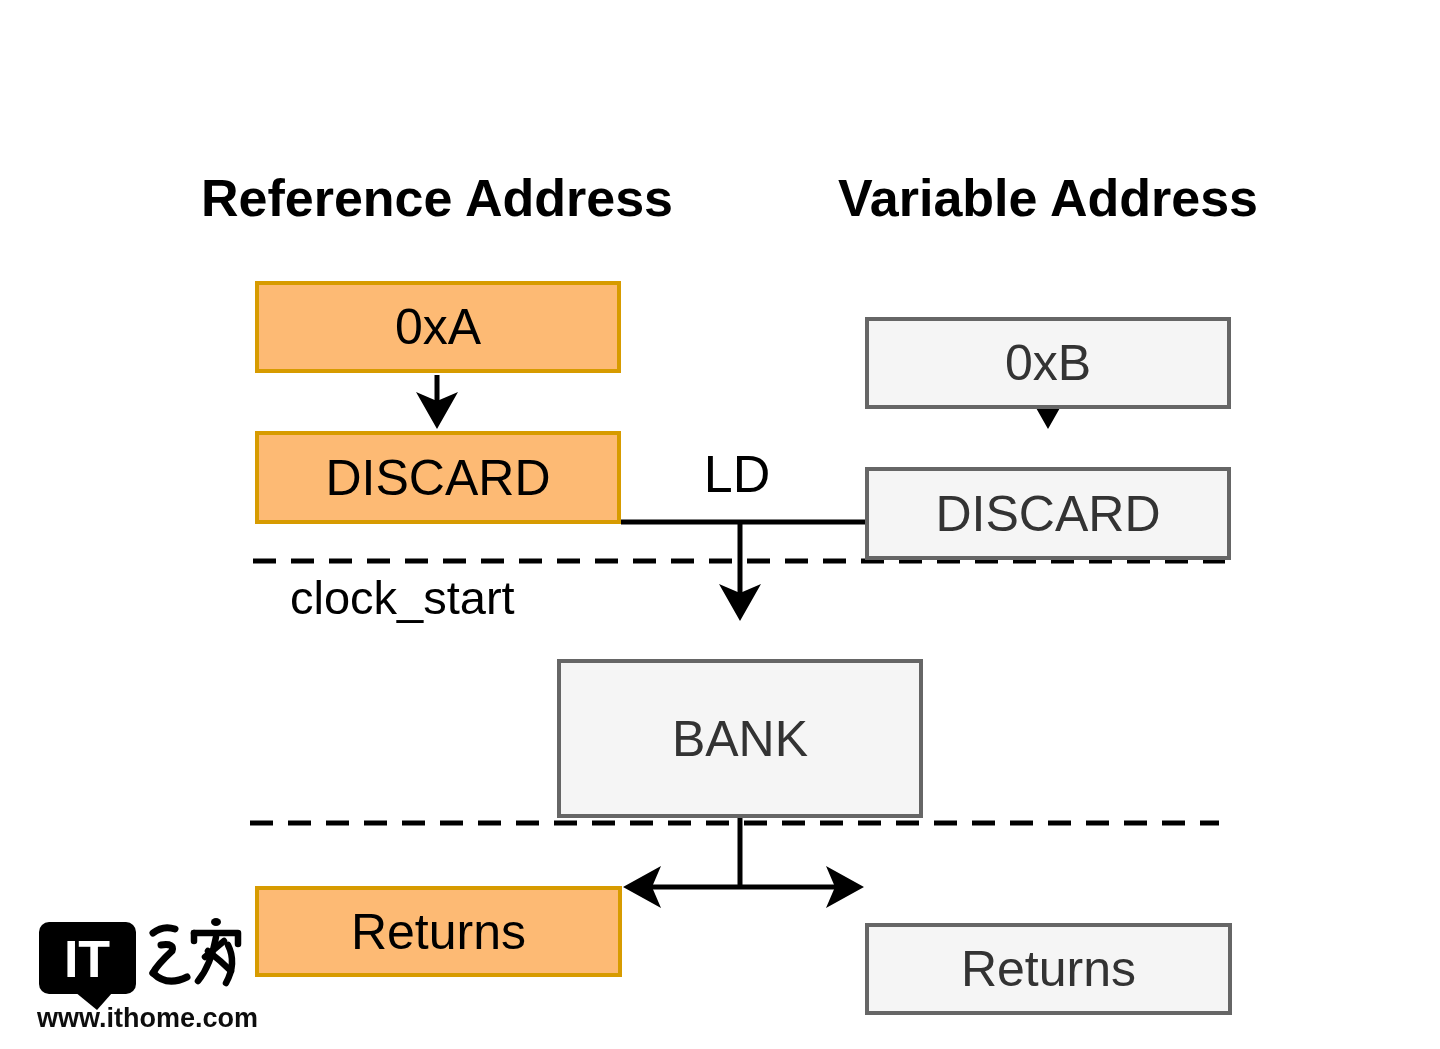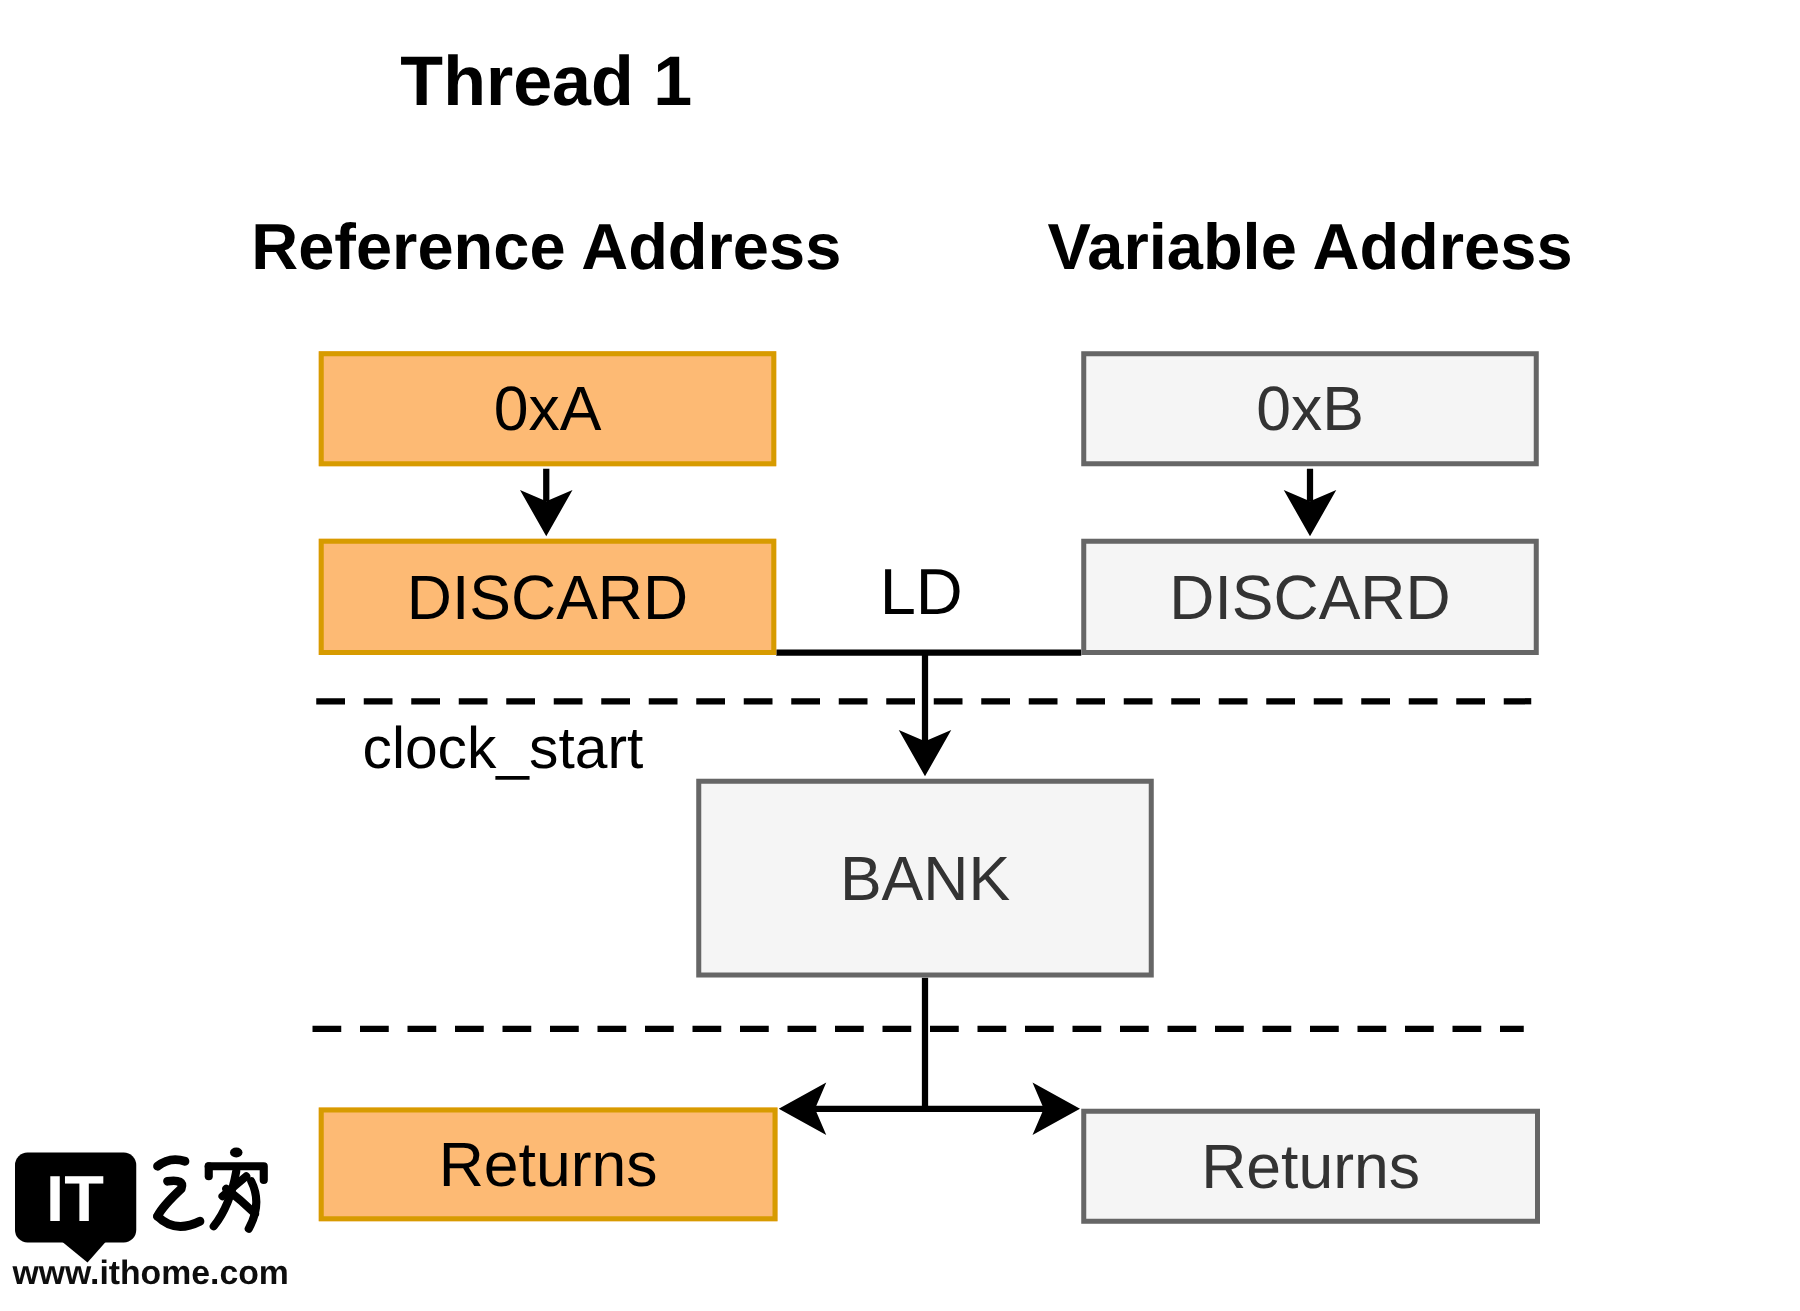--- a/index.html
+++ b/index.html
@@ -21,33 +21,33 @@
   .ld-label     { font-size: 52px; line-height: 1.1; }
 
   .node {
     position: absolute;
     box-sizing: border-box;
     font-size: 50px;
     display: flex; align-items: center; justify-content: center;
     z-index: 2;
   }
   .node.t1 { background: #fdba74; border: 4px solid #D79B00; color: #000000; }
-  .node.t2 { background: #F5F5F5; border: 4px solid #666666; color: #333333; }
+  .node.t2 { background: #F5F5F5; border: 4px solid #666666; color: #333333; margin-top: 36px; }
 
   .box-addr1   { left: 255px; top: 281px; width: 366px; height: 92px;  }
   .box-addr2   { left: 865px; top: 281px; width: 366px; height: 92px;  }
   .box-disc1   { left: 255px; top: 431px; width: 366px; height: 93px;  }
   .box-disc2   { left: 865px; top: 431px; width: 366px; height: 93px;  }
   .box-bank    { left: 557px; top: 623px; width: 366px; height: 159px; }
   .box-ret1    { left: 255px; top: 886px; width: 367px; height: 91px;  }
   .box-ret2    { left: 865px; top: 887px; width: 367px; height: 92px;  }
 
   .connector-layer { position: absolute; left: 0; top: 0; z-index: 1; }
 
-  .watermark { position: absolute; left: 8px; top: 913px; width: 230px; height: 136px; z-index: 3; }
+  .watermark { position: absolute; left: 35px; top: 913px; width: 230px; height: 136px; z-index: 3; }
   .wm-url {
     position: absolute; left: 2px; top: 90px;
     font-size: 27px; font-weight: bold; color: #0d0d0d; letter-spacing: 0px;
     white-space: nowrap;
   }
 </style>
 </head>
 <body>
 
 <div class="stage">
@@ -67,21 +67,20 @@
     <line x1="253" y1="561" x2="1225" y2="561" stroke="#000" stroke-width="5" stroke-dasharray="23 15"></line>
 
     <line x1="250" y1="823" x2="1219" y2="823" stroke="#000" stroke-width="5" stroke-dasharray="23 15"></line>
 
     <line x1="740" y1="782" x2="740" y2="887" stroke="#000" stroke-width="5"></line>
     <line x1="650" y1="887" x2="838" y2="887" stroke="#000" stroke-width="5"></line>
     <path d="M623 887 L661 866 L652 887 L661 908 Z" fill="#000"></path>
     <path d="M864 887 L826 866 L835 887 L826 908 Z" fill="#000"></path>
   </svg>
 
-  <div class="abs ctr thread-title" style="left:187px; top:34px; width:500px;">Thread 1</div>
 
   <div class="abs ctr thread-sub" style="left:187px; top:170px; width:500px;">Reference Address</div>
   <div class="abs ctr thread-sub" style="left:798px; top:170px; width:500px;">Variable Address</div>
 
   <div class="node t1 box-addr1">
     <span>0xA</span>
   </div>
   <div class="node t2 box-addr2">
     <span>0xB</span>
   </div>

